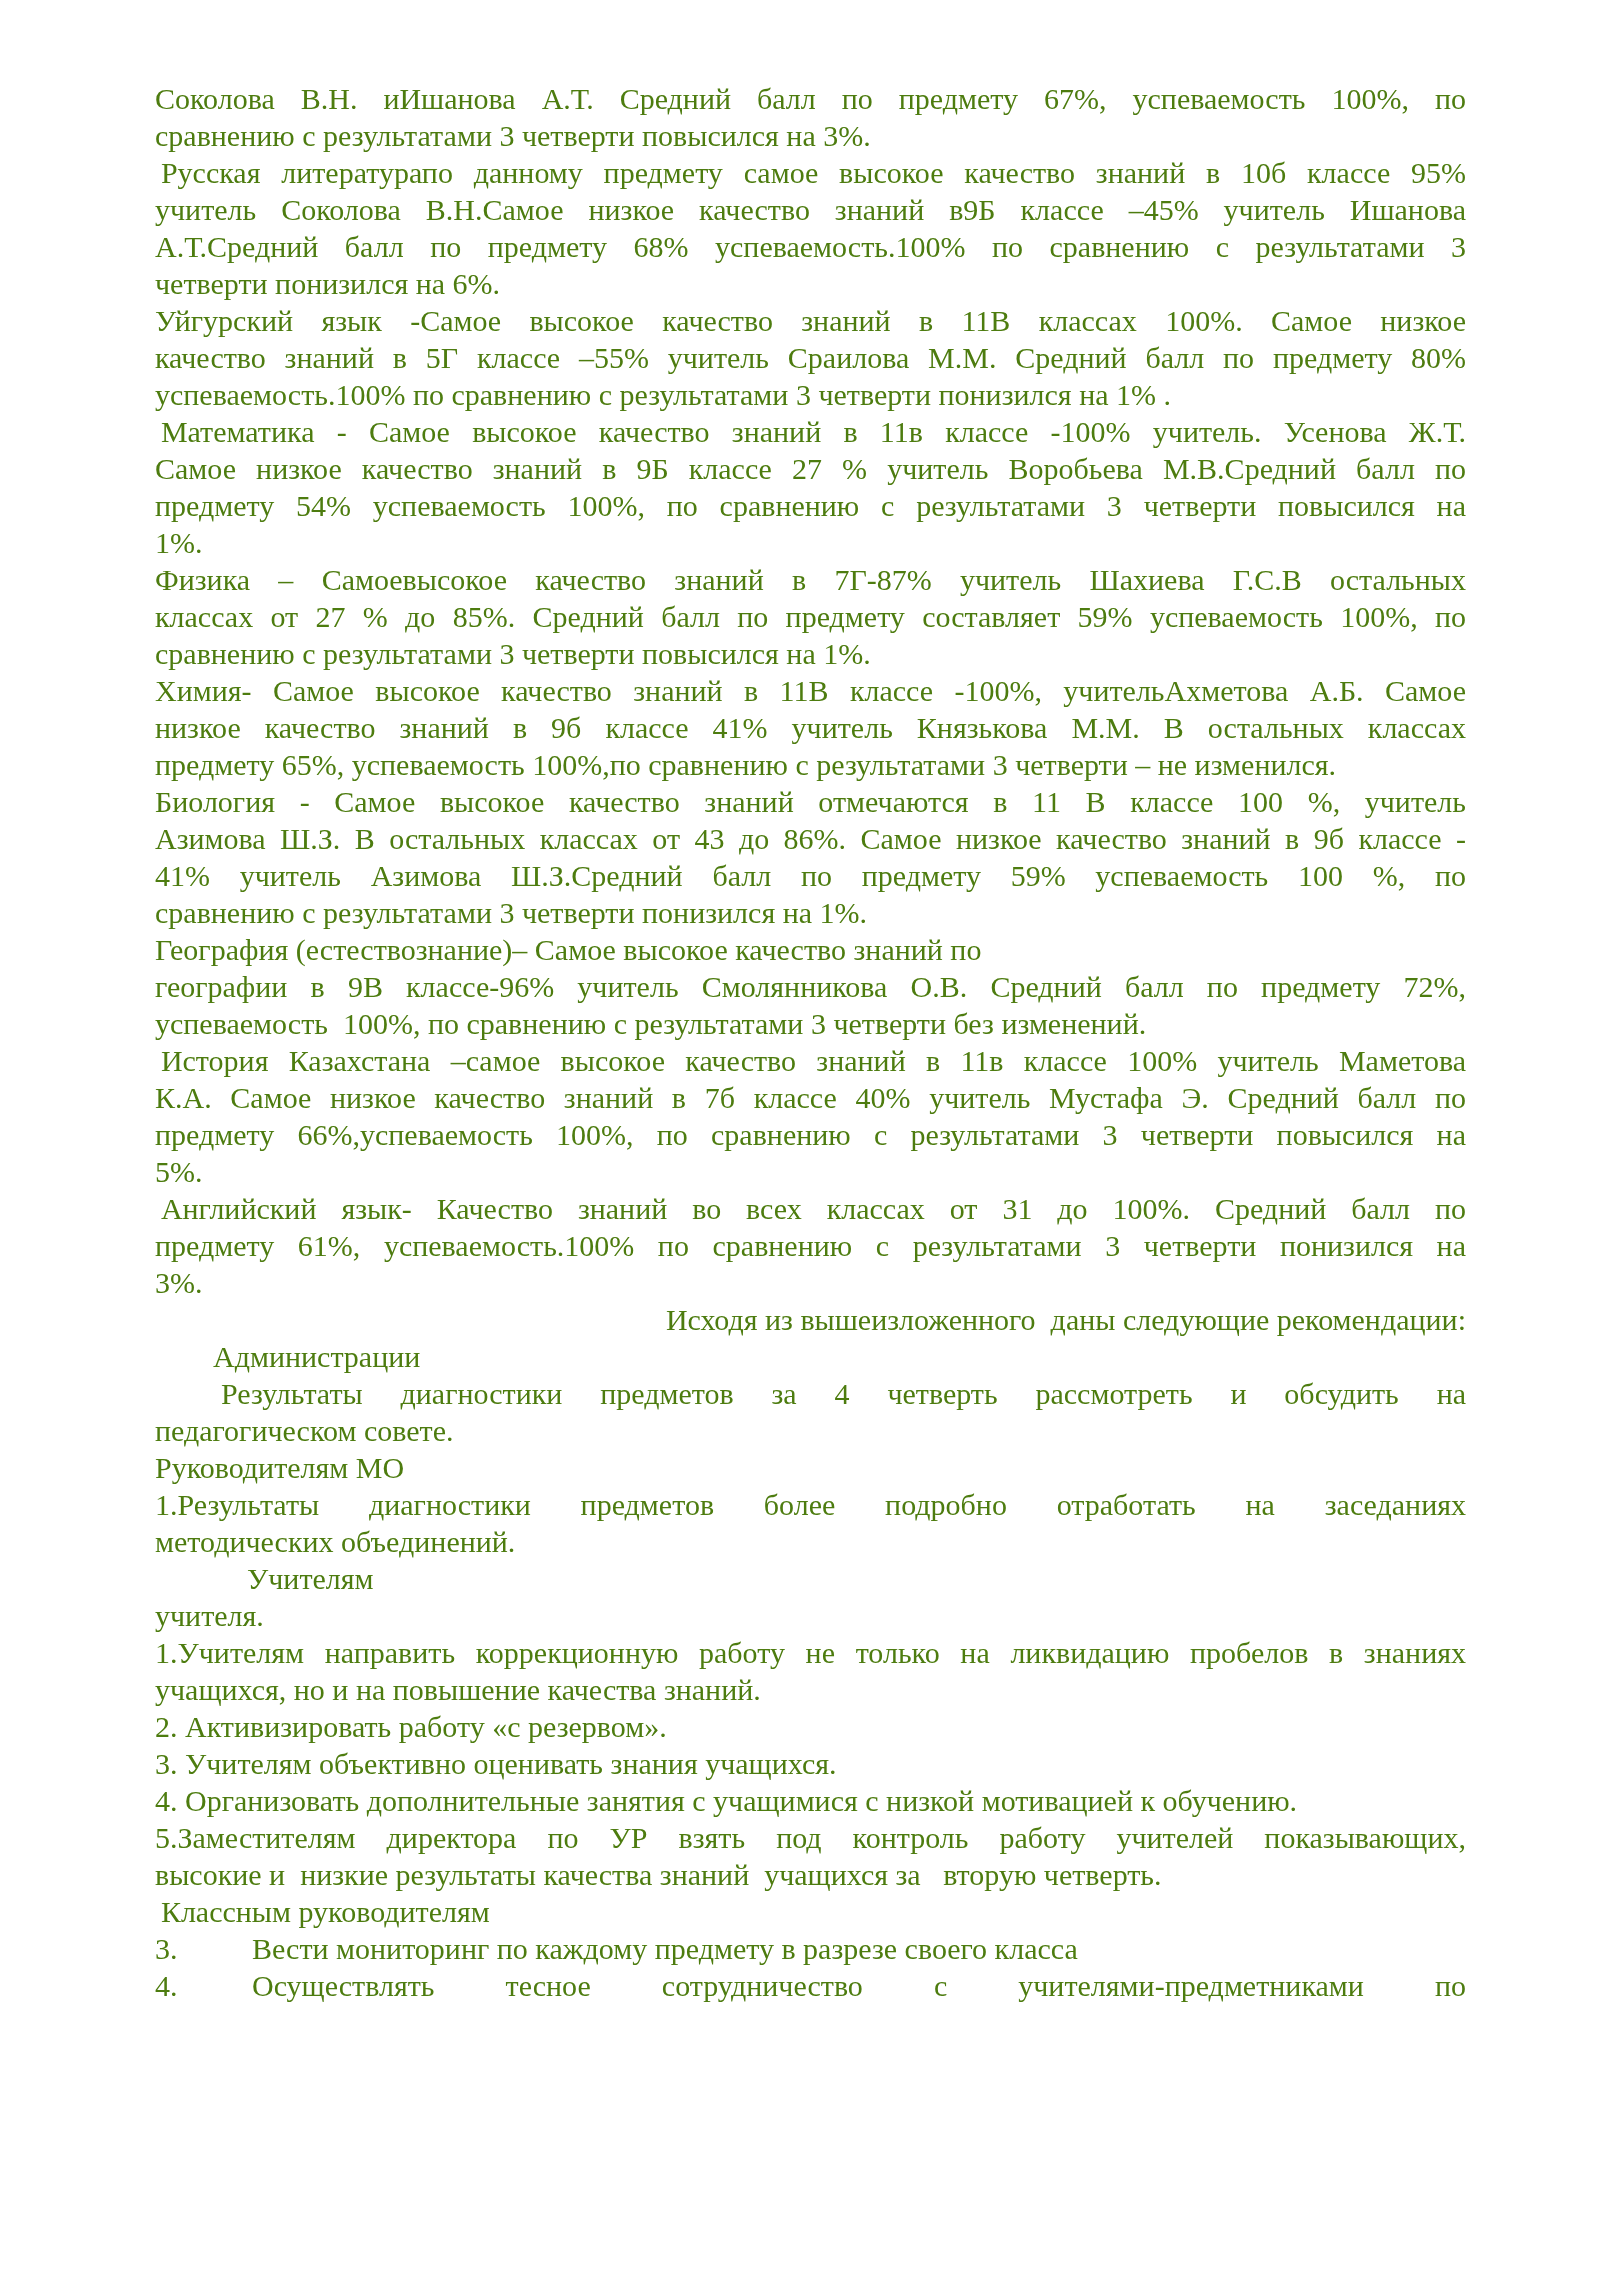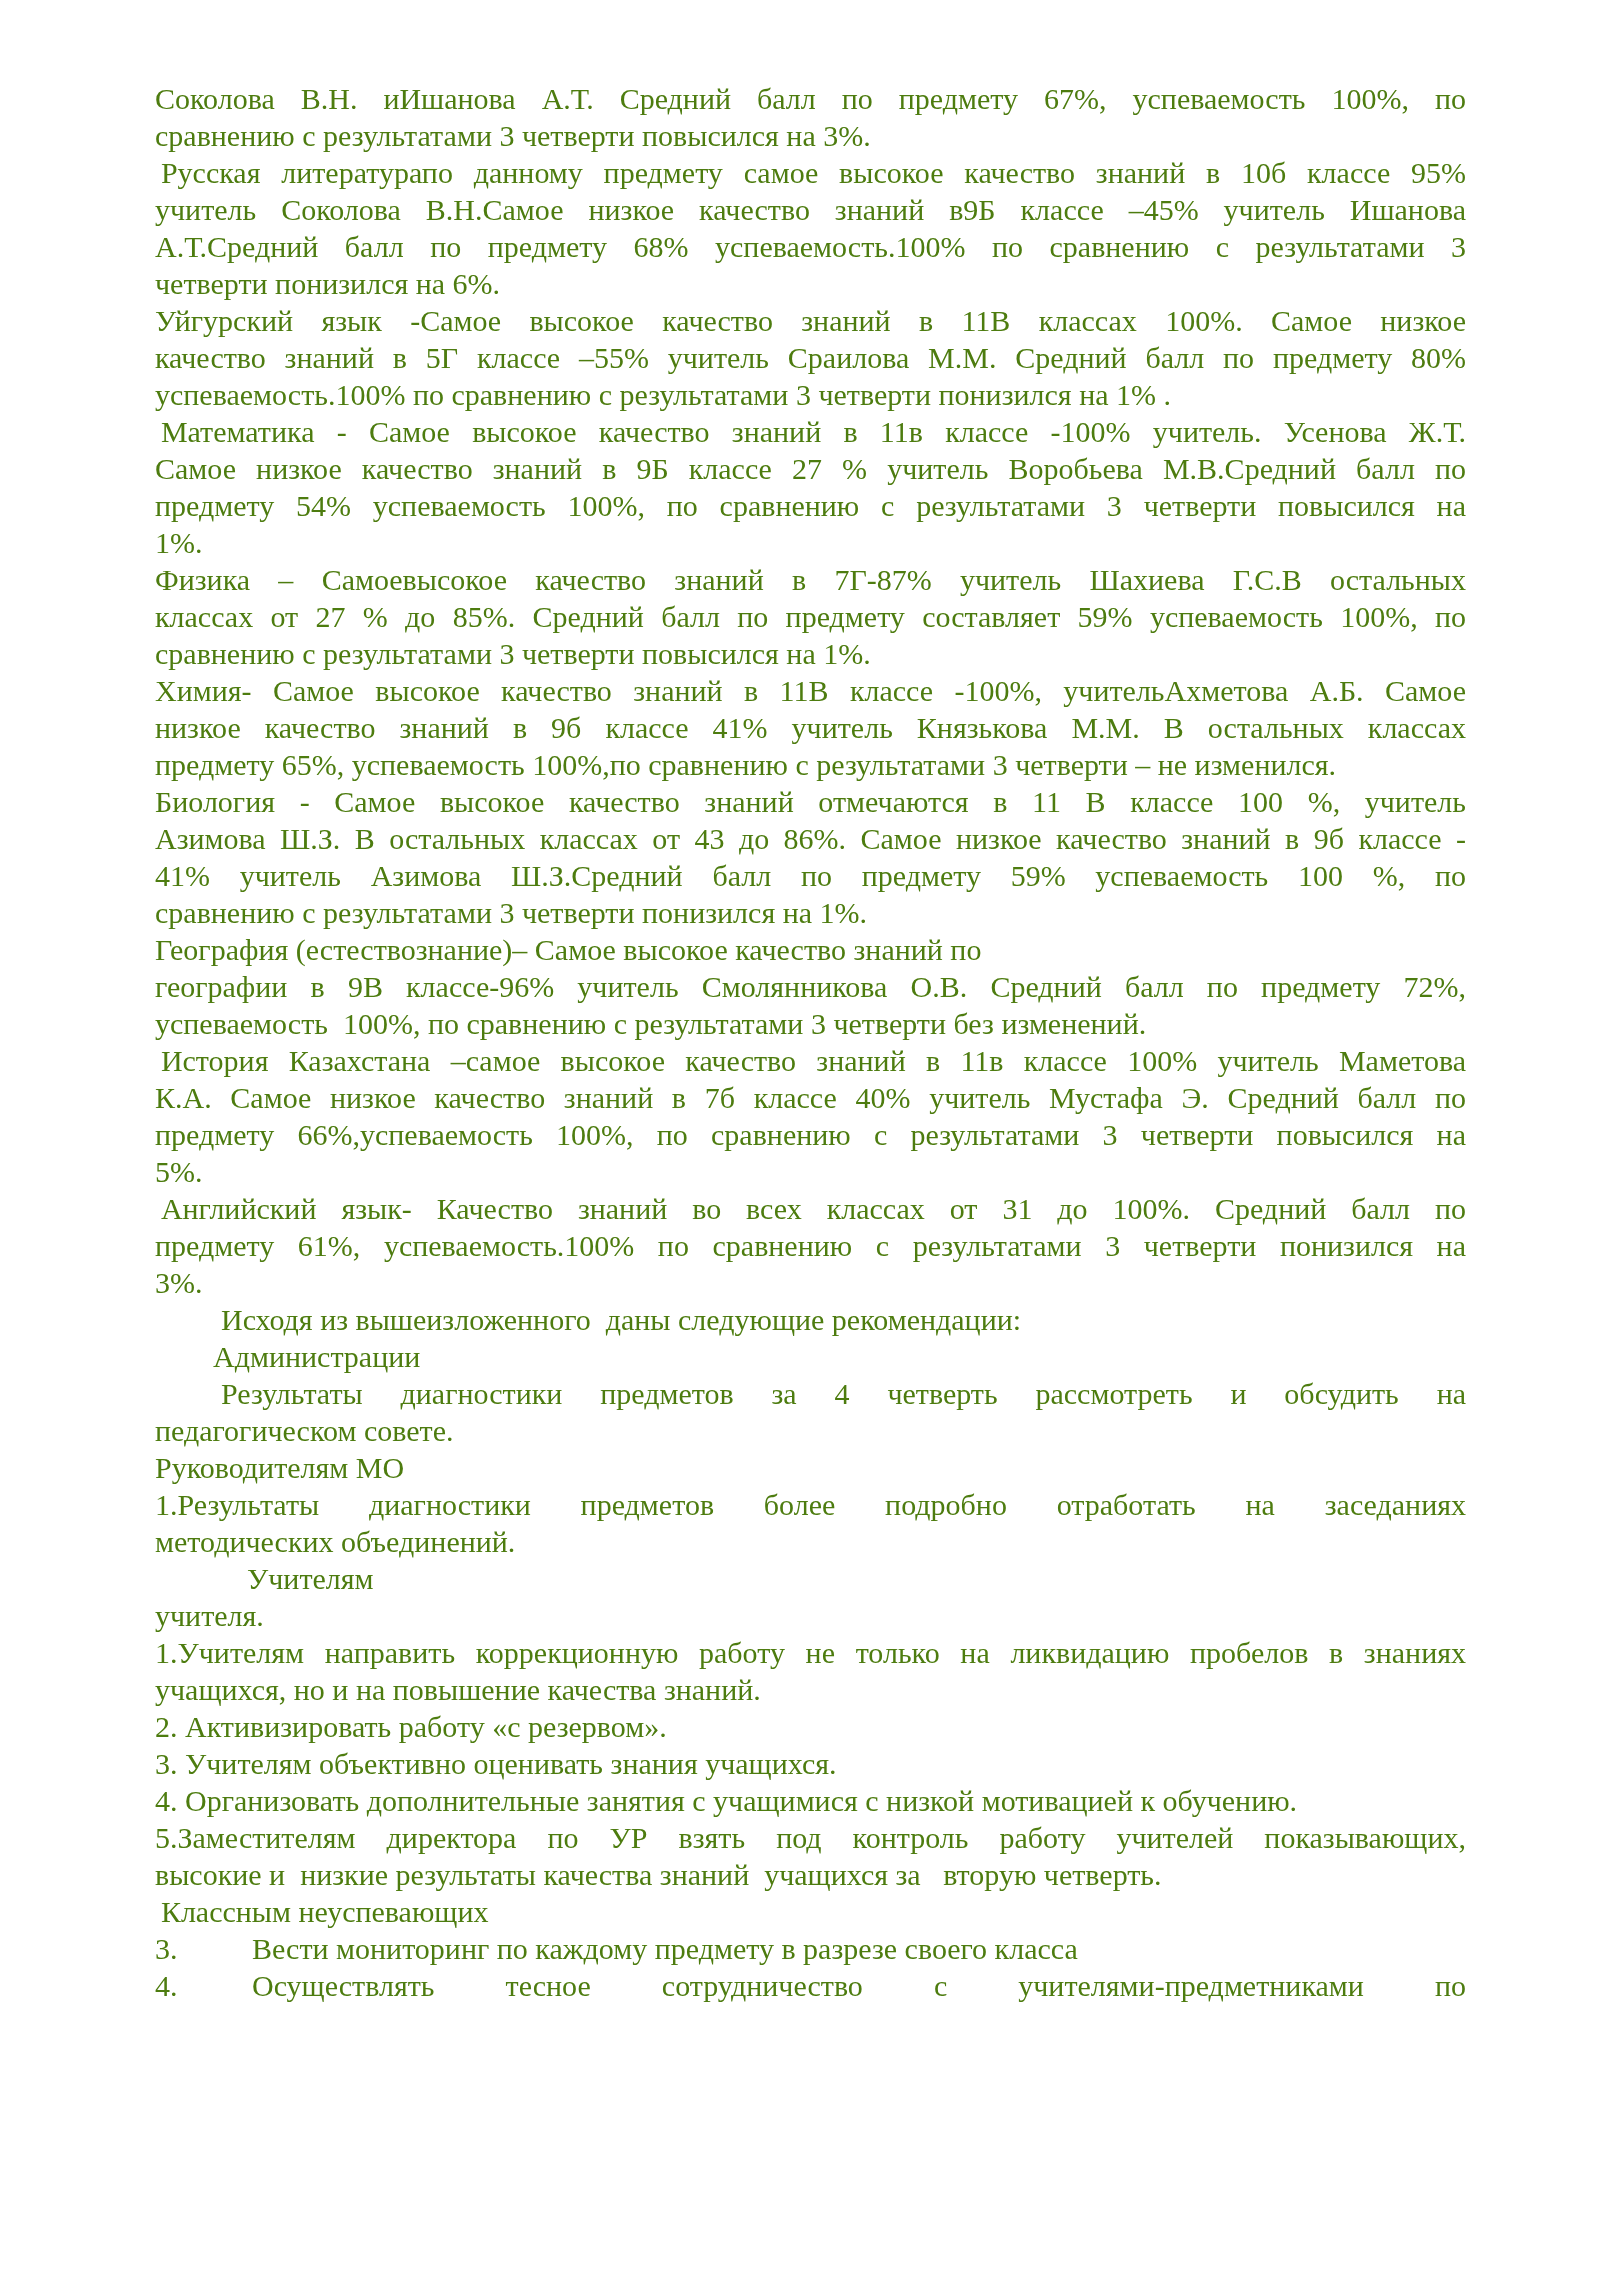--- a/index.html
+++ b/index.html
@@ -37,21 +37,21 @@
     white-space: pre;
     overflow: visible;
   }
   .line.j {
     white-space: normal;
     text-align: justify;
     text-align-last: justify;
   }
   .line.ind-small { padding-left: 5.9px; }
   .line.ind-admin { padding-left: 58px; }
-  .line.ind-head { padding-left: 66px; }
+  .line.ind-head { padding-left: 66px; text-align: right; }
   .line.ind-teach { padding-left: 92px; }
   .num {
     display: inline-block;
     width: 97px;
   }
   .list-line {
     display: flex;
     white-space: normal;
   }
   .list-line .txt { flex: 1; }
@@ -108,21 +108,21 @@
       <div class="line">методических объединений.</div>
       <div class="line ind-teach">Учителям</div>
       <div class="line">учителя.</div>
       <div class="line j">1.Учителям направить  коррекционную работу не только на ликвидацию пробелов в знаниях</div>
       <div class="line">учащихся, но и на повышение качества знаний.</div>
       <div class="line">2. Активизировать работу «с резервом».</div>
       <div class="line">3. Учителям объективно оценивать знания учащихся.</div>
       <div class="line">4. Организовать дополнительные занятия с учащимися с низкой мотивацией к обучению.</div>
       <div class="line j">5.Заместителям  директора  по  УР  взять  под  контроль  работу  учителей  показывающих,</div>
       <div class="line">высокие и  низкие результаты качества знаний  учащихся за   вторую четверть.</div>
-      <div class="line ind-small">Классным неуспевающих</div>
+      <div class="line ind-small">Классным руководителям</div>
       <div class="line list-line">
         <span class="num">3.</span>
         <span class="txt">Вести мониторинг по каждому предмету в разрезе своего класса</span>
       </div>
       <div class="line list-line j">
         <span class="num">4.</span>
         <span class="txt">Осуществлять тесное сотрудничество с учителями-предметниками по</span>
       </div>
     </div>
 </div>

